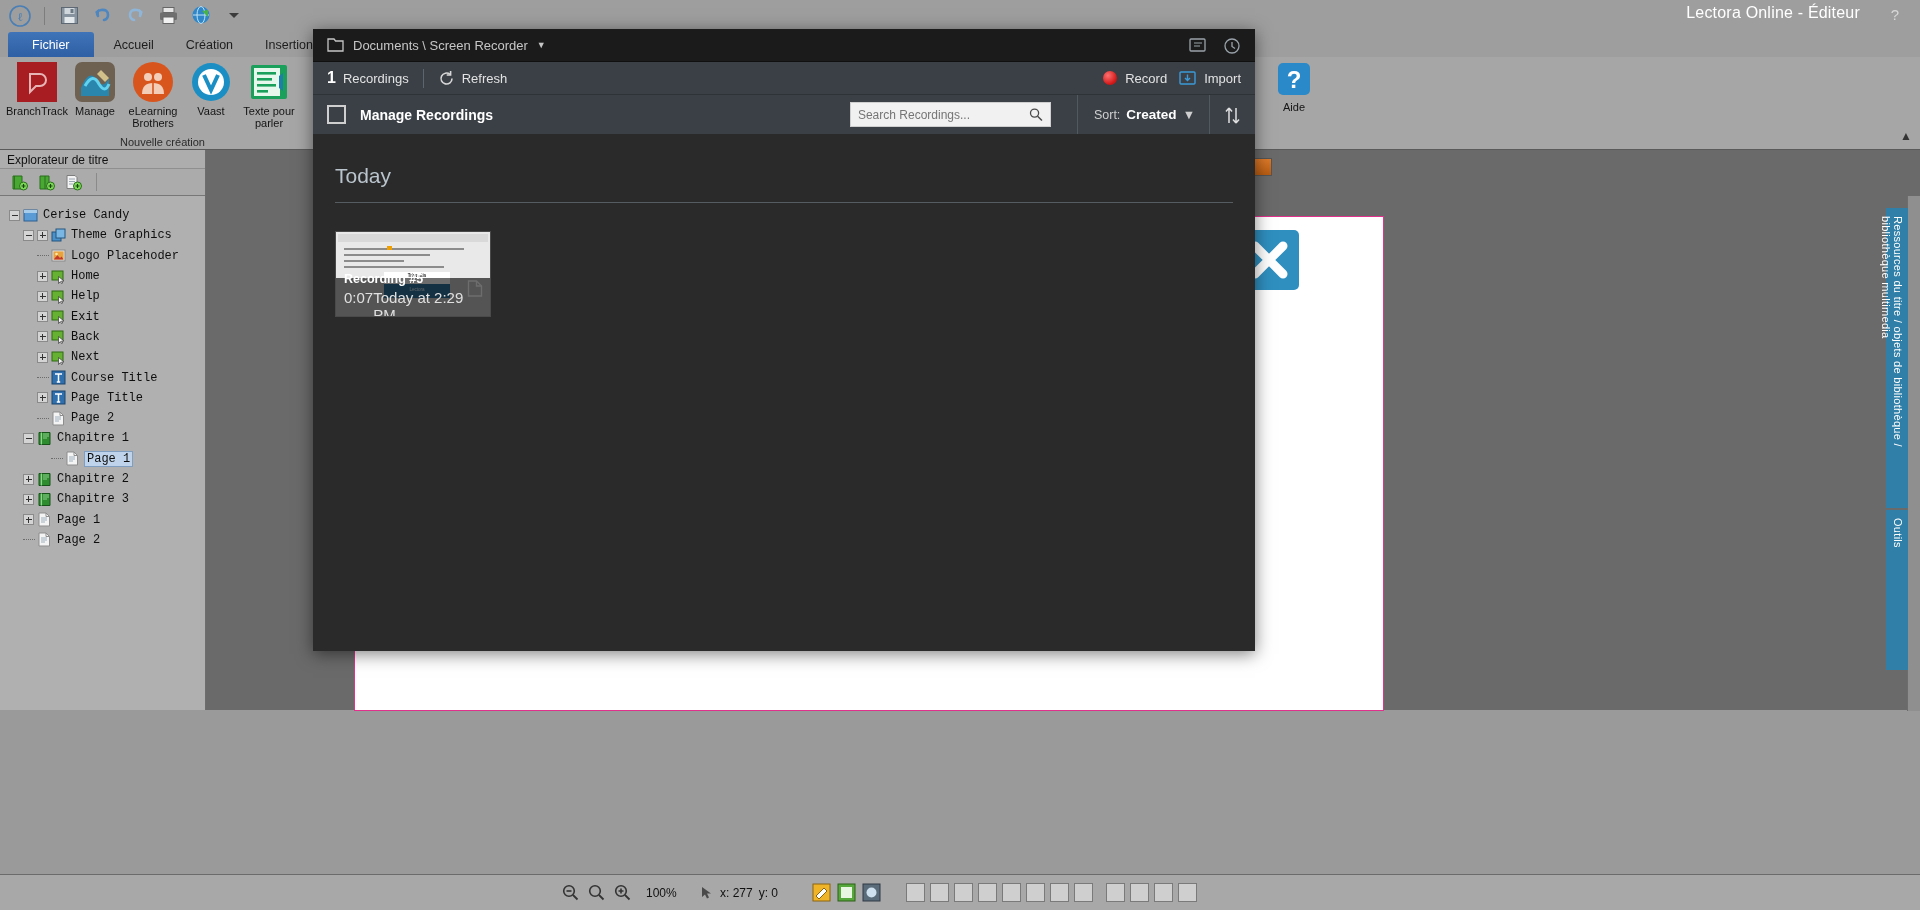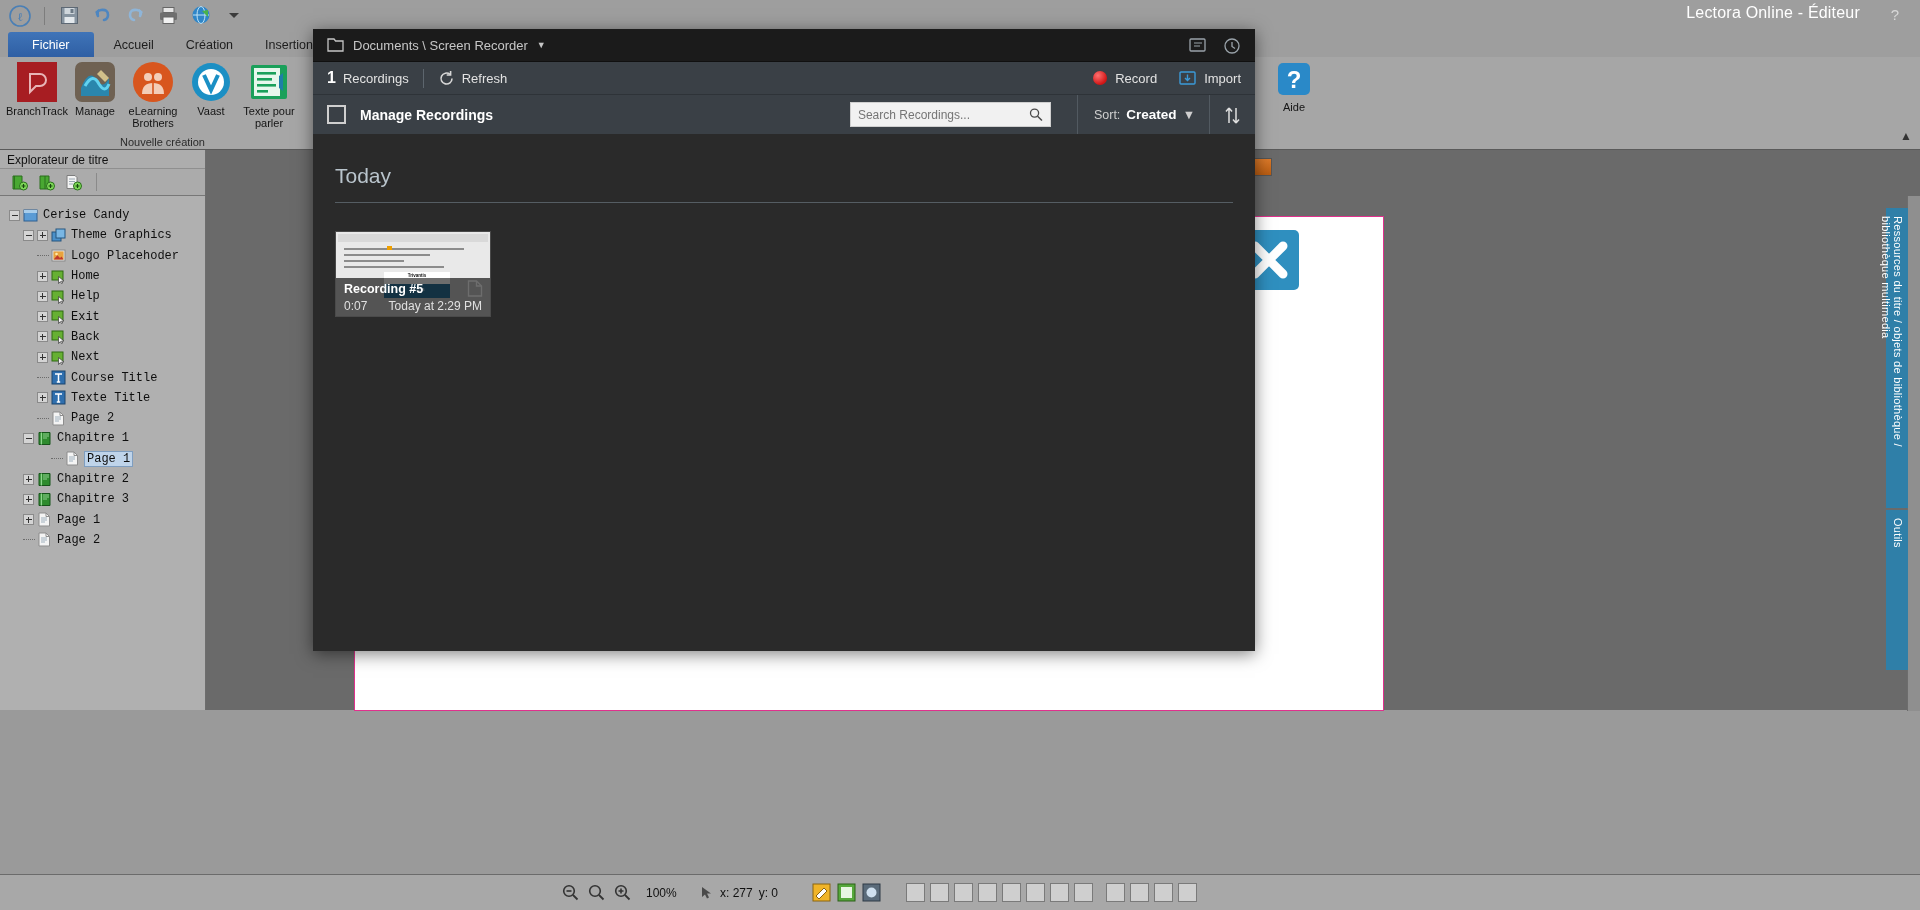--- a/index.html
+++ b/index.html
@@ -161,21 +161,21 @@
   .sr-bc-right { margin-left: auto; display: flex; gap: 16px; align-items: center; }
 
   .sr-toolbar {
     height: 32px; background: #3a4046; display: flex; align-items: center;
     padding: 0 14px; flex: 0 0 32px;
   }
   .sr-count { font-size: 16px; color: #fff; font-weight: bold; margin-right: 7px; }
   .sr-toolbar-lbl { font-size: 13px; color: #e2e2e2; }
   .sr-tb-sep { width: 1px; height: 19px; background: #5d666e; margin: 0 14px; }
   .sr-refresh { display: flex; align-items: center; gap: 7px; }
-  .sr-tb-right { margin-left: auto; display: flex; align-items: center; gap: 22px; }
+  .sr-tb-right { margin-left: auto; display: flex; align-items: center; gap: 12px; }
   .sr-record { display: flex; align-items: center; gap: 8px; }
   .sr-record-dot {
     width: 14px; height: 14px; border-radius: 50%;
     background: radial-gradient(circle at 35% 32%, #ff7070, #d01414 70%);
   }
   .sr-import { display: flex; align-items: center; gap: 8px; }
 
   .sr-managebar {
     height: 40px; background: #3a4046; display: flex; align-items: center;
     padding: 0 14px; flex: 0 0 40px; border-top: 1px solid #2e3338;
@@ -221,21 +221,21 @@
   .thumb-lectora { position: absolute; left: 48px; top: 55px; width: 66px; text-align: center; font-size: 4.5px; color: #cfe4f0; }
   .thumb-orange { position: absolute; left: 51px; top: 14px; width: 5px; height: 4px; background: #f0a000; }
   .thumb-grayband { position: absolute; left: 0; right: 0; top: 46px; height: 40px; background: #9b9b9b; opacity: .55; }
 
   .sr-card-overlay {
     position: absolute; left: 0; right: 0; bottom: 0; height: 38px;
     background: rgba(20,20,20,.62);
     display: flex; flex-direction: column; justify-content: center; padding: 0 8px;
   }
   .sr-card-name { font-size: 12.5px; color: #fff; font-weight: bold; line-height: 15px; }
-  .sr-card-meta { display: flex; justify-content: space-between; font-size: 12px; color: #e0e0e0; margin-top: 2px; }
+  .sr-card-meta { display: flex; justify-content: space-between; font-size: 15px; color: #e0e0e0; margin-top: 2px; }
   .sr-card-fileico { position: absolute; right: 7px; top: 48px; }
 
   svg { display: block; }
 </style>
 </head>
 <body>
 
 <div id="root">
 
   <div class="app-bg"></div>
@@ -505,21 +505,21 @@
           <span class="tlabel">Course Title</span>
         </div>
         <div class="tnode" style="padding-left: 37px;">
           <div class="tw box plus"></div>
           <span class="ticon">
             <svg width="15" height="15" viewBox="0 0 15 15">
               <rect x="1" y="1" width="13" height="13" fill="#2f6fae" stroke="#1d466f"></rect>
               <path d="M4 4 h7 M7.5 4 v8 M5.8 12 h3.4" stroke="#fff" stroke-width="1.5"></path>
             </svg>
           </span>
-          <span class="tlabel">Texte Title</span>
+          <span class="tlabel">Page Title</span>
         </div>
         <div class="tnode" style="padding-left: 37px;">
           <div class="tdots"></div>
           <span class="ticon">
             <svg width="15" height="15" viewBox="0 0 15 15">
               <path d="M2 1 h7 l3.5 3.5 v9.5 h-10.5 z" fill="#f4f4f4" stroke="#8d8d8d"></path>
               <path d="M9 1 v3.5 h3.5" fill="none" stroke="#8d8d8d"></path>
               <path d="M4 6 h6 M4 8 h6 M4 10 h4" stroke="#9fb0bd"></path>
             </svg>
           </span>

